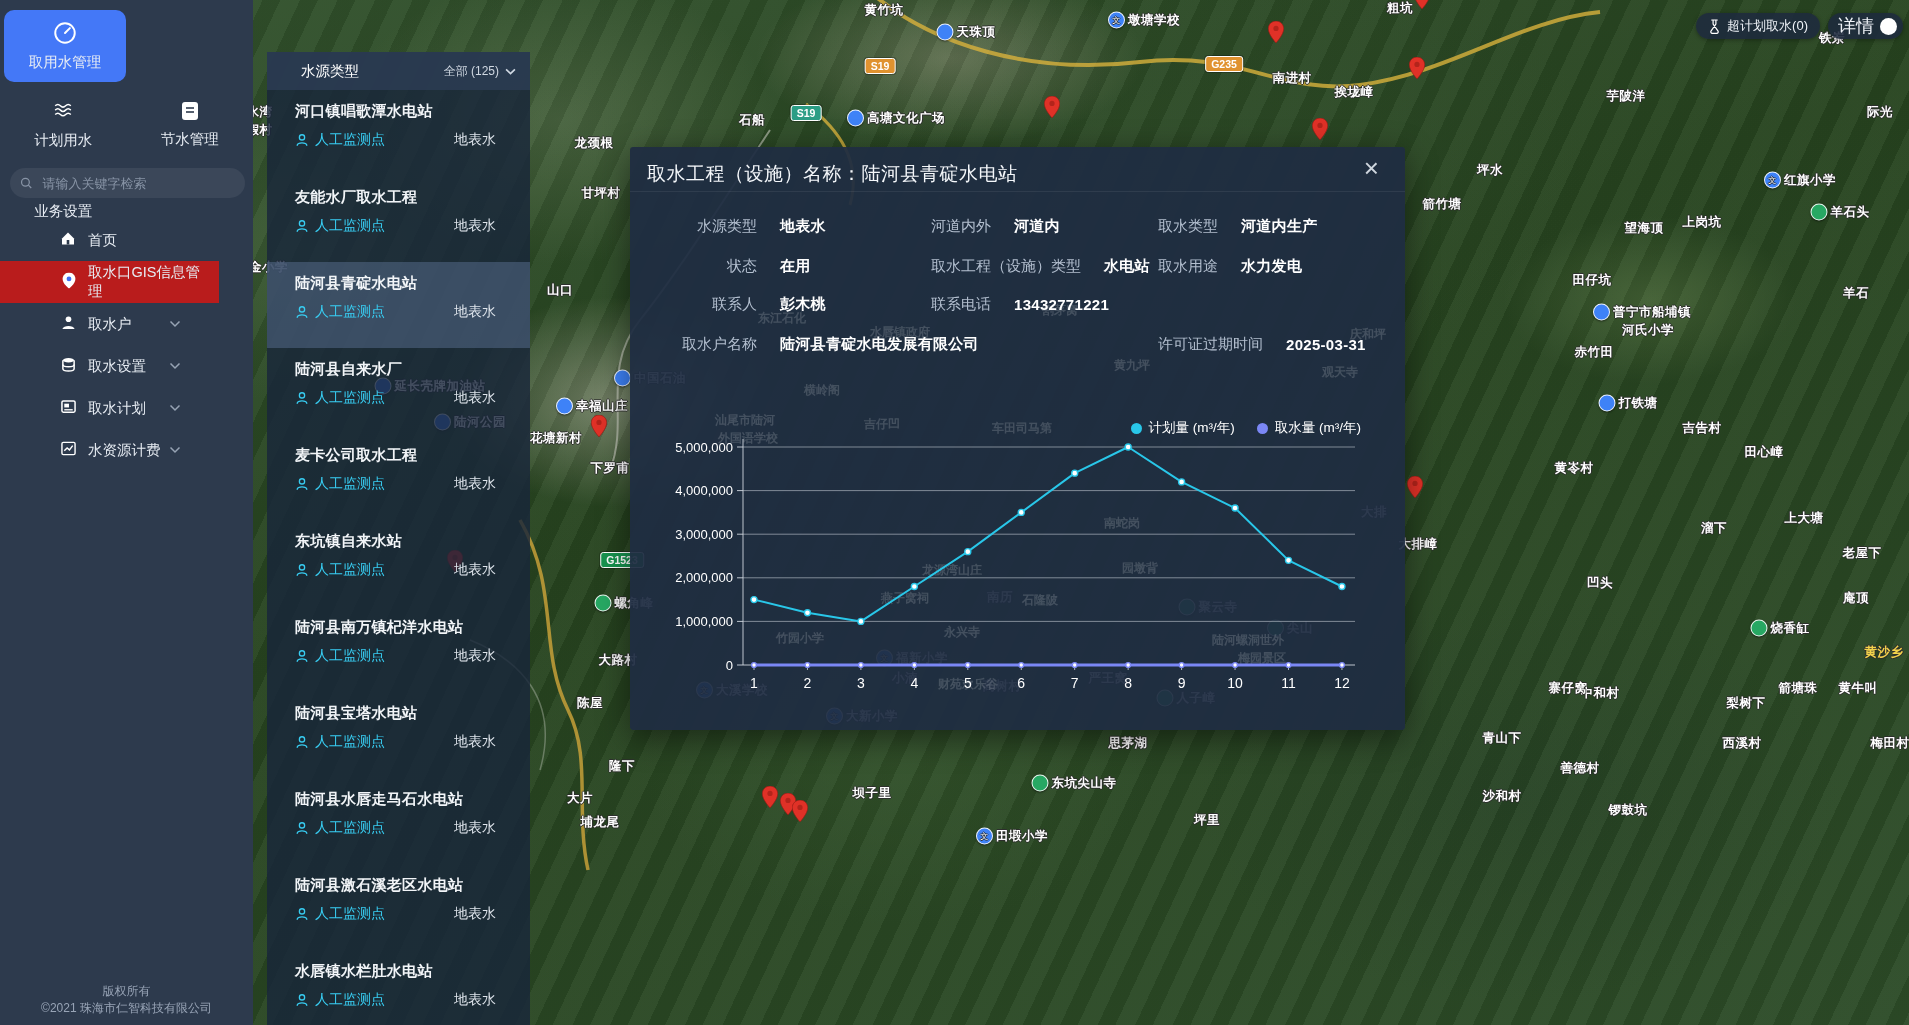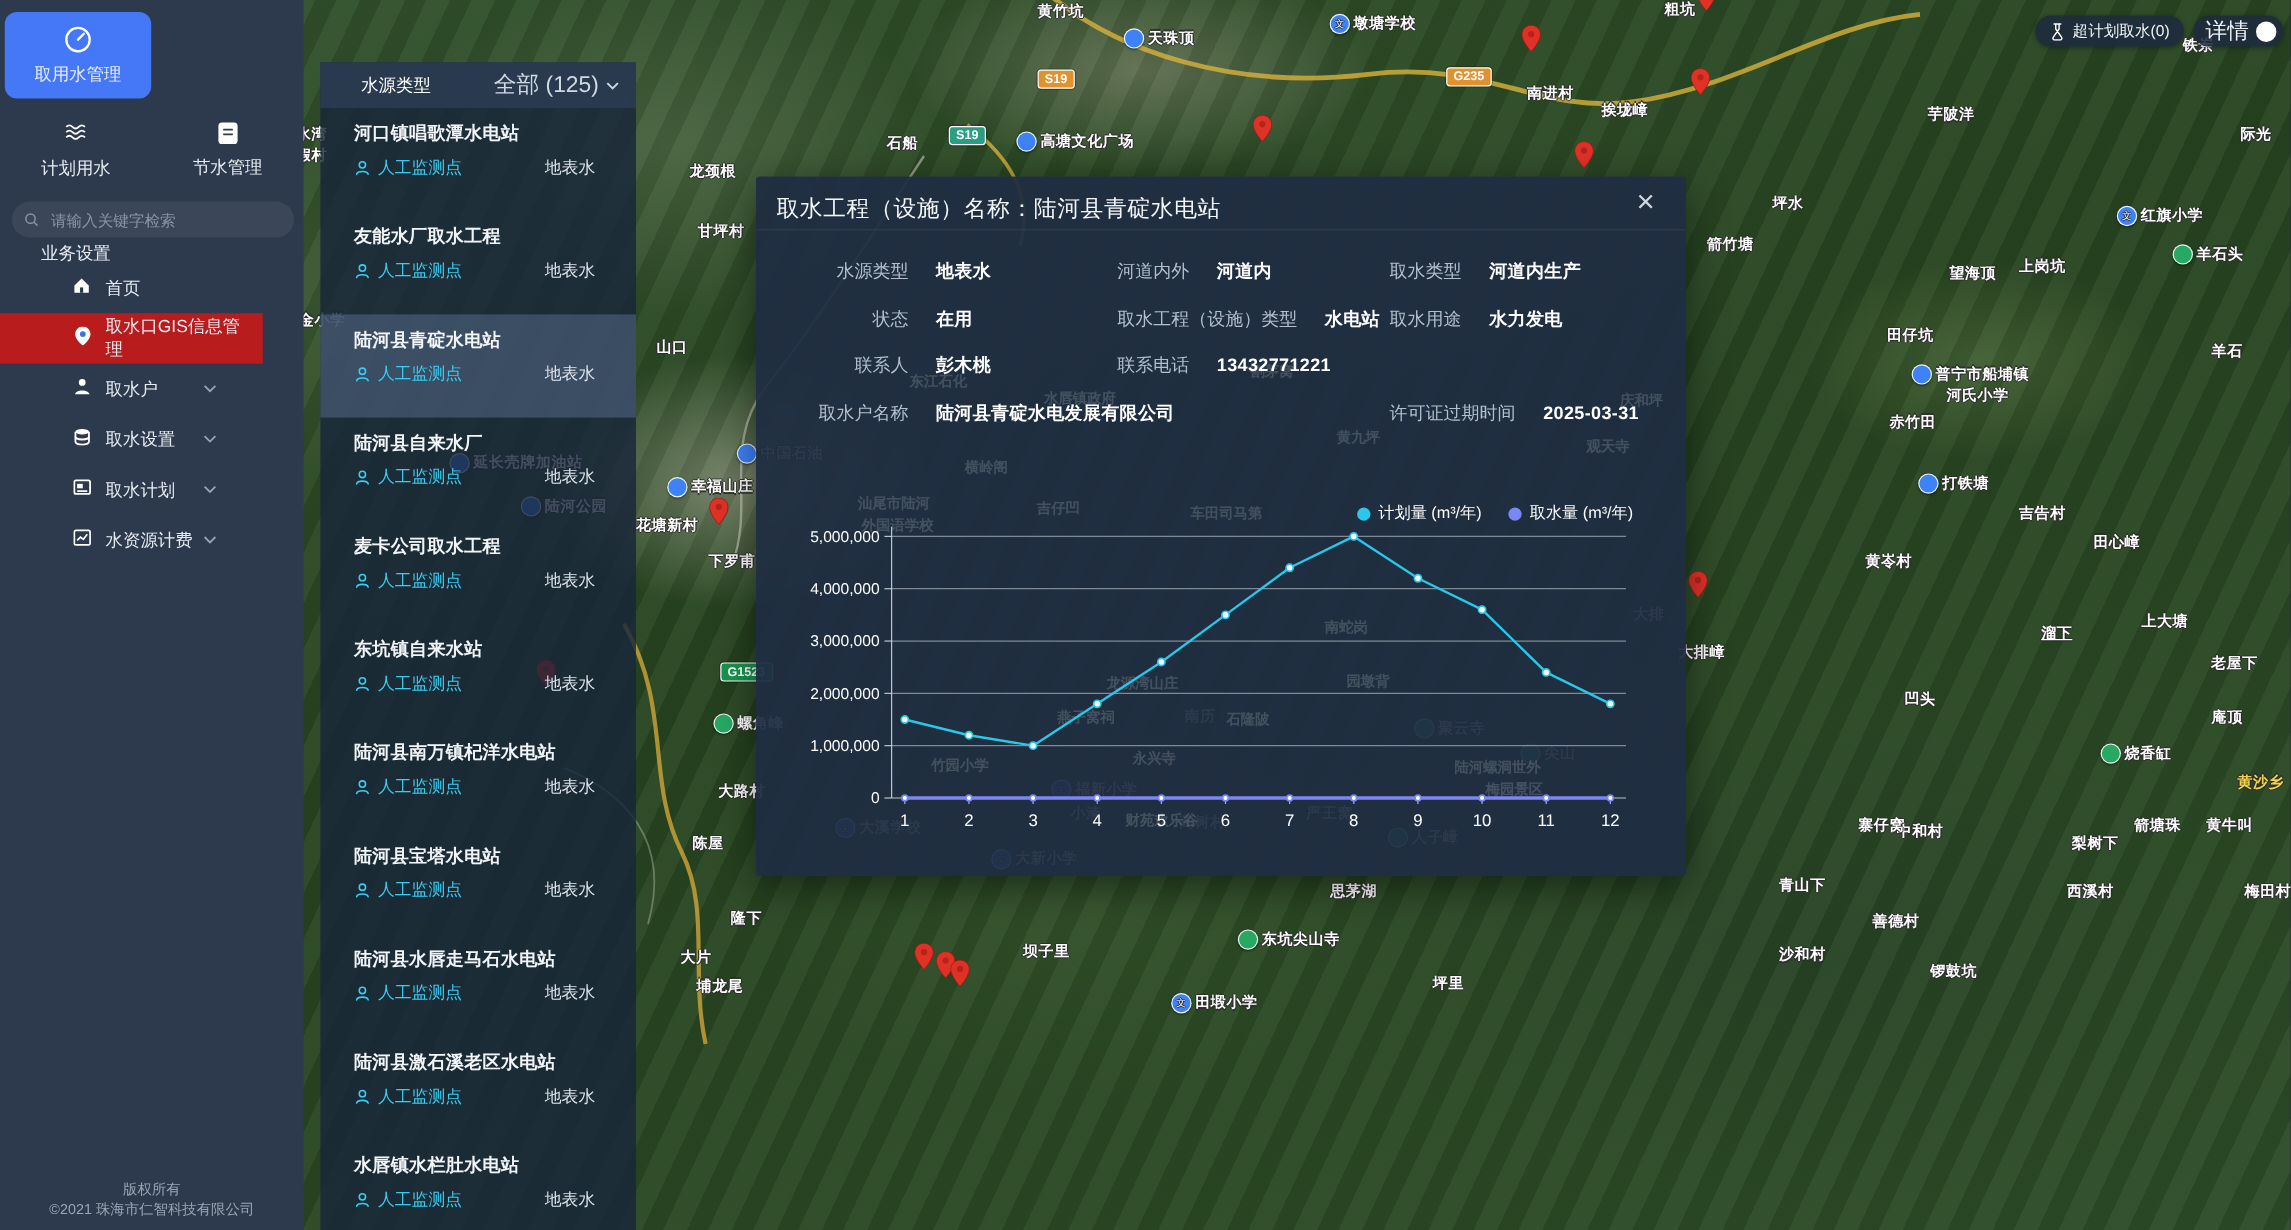--- a/index.html
+++ b/index.html
@@ -62,21 +62,21 @@
   #copyright{position:absolute;bottom:8px;left:0;width:253px;text-align:center;color:#98a4b6;font-size:12px;line-height:17px;}
 
   
   #list-search{position:absolute;left:267px;top:12px;width:263px;height:32px;background:rgba(33,48,71,.92);
     border-radius:4px;display:flex;align-items:center;padding:0 10px;box-sizing:border-box;z-index:20;}
   #list-search input{background:transparent;border:none;outline:none;color:#cfd6e0;font-size:13px;width:100%;font-family:inherit;}
   #list-search input::placeholder{color:#8a97a8;}
   #list-panel{position:absolute;left:267px;top:52px;width:263px;height:973px;background:rgba(24,38,58,.82);z-index:20;}
   #list-header{height:38px;background:rgba(44,60,84,.85);display:flex;align-items:center;
     padding:0 14px 0 34px;box-sizing:border-box;color:#fff;font-size:14.5px;}
-  #filter-value{margin-left:auto;color:#d0d8e2;font-size:19px;display:flex;align-items:center;gap:6px;cursor:pointer;}
+  #filter-value{margin-left:auto;color:#d0d8e2;font-size:12px;display:flex;align-items:center;gap:6px;cursor:pointer;}
   .list-item{height:86px;box-sizing:border-box;padding:12px 16px 0 28px;cursor:pointer;}
   .list-item.sel{background:rgba(84,106,136,.55);}
   .li-title{color:#f2f5f8;font-size:15px;font-weight:600;letter-spacing:.3px;}
   .li-sub{margin-top:10px;display:flex;align-items:center;gap:6px;}
   .li-type{color:#38cdf2;font-size:14px;}
   .li-source{margin-left:auto;color:#dfe5ec;font-size:14px;margin-right:18px;}
 
   
   #modal{position:absolute;left:630px;top:147px;width:775px;height:583px;background:rgba(31,45,66,.94);
     border-radius:3px;box-shadow:0 8px 32px rgba(0,0,0,.45);z-index:25;}
@@ -196,21 +196,21 @@
         </div>
         <div class="map-label" style="left: 1702px; top: 428px;">
           <span>吉告村</span>
         </div>
         <div class="map-label" style="left: 1764px; top: 452px;">
           <span>田心嶂</span>
         </div>
         <div class="map-label" style="left: 1574px; top: 468px;">
           <span>黄岺村</span>
         </div>
-        <div class="map-label" style="left: 1714px; top: 528px; text-decoration: underline;">
+        <div class="map-label" style="left: 1714px; top: 528px;">
           <span>溜下</span>
         </div>
         <div class="map-label" style="left: 1804px; top: 518px;">
           <span>上大塘</span>
         </div>
         <div class="map-label" style="left: 1374px; top: 512px;">
           <span>大排</span>
         </div>
         <div class="map-label" style="left: 1418px; top: 544px;">
           <span>大排嶂</span>

